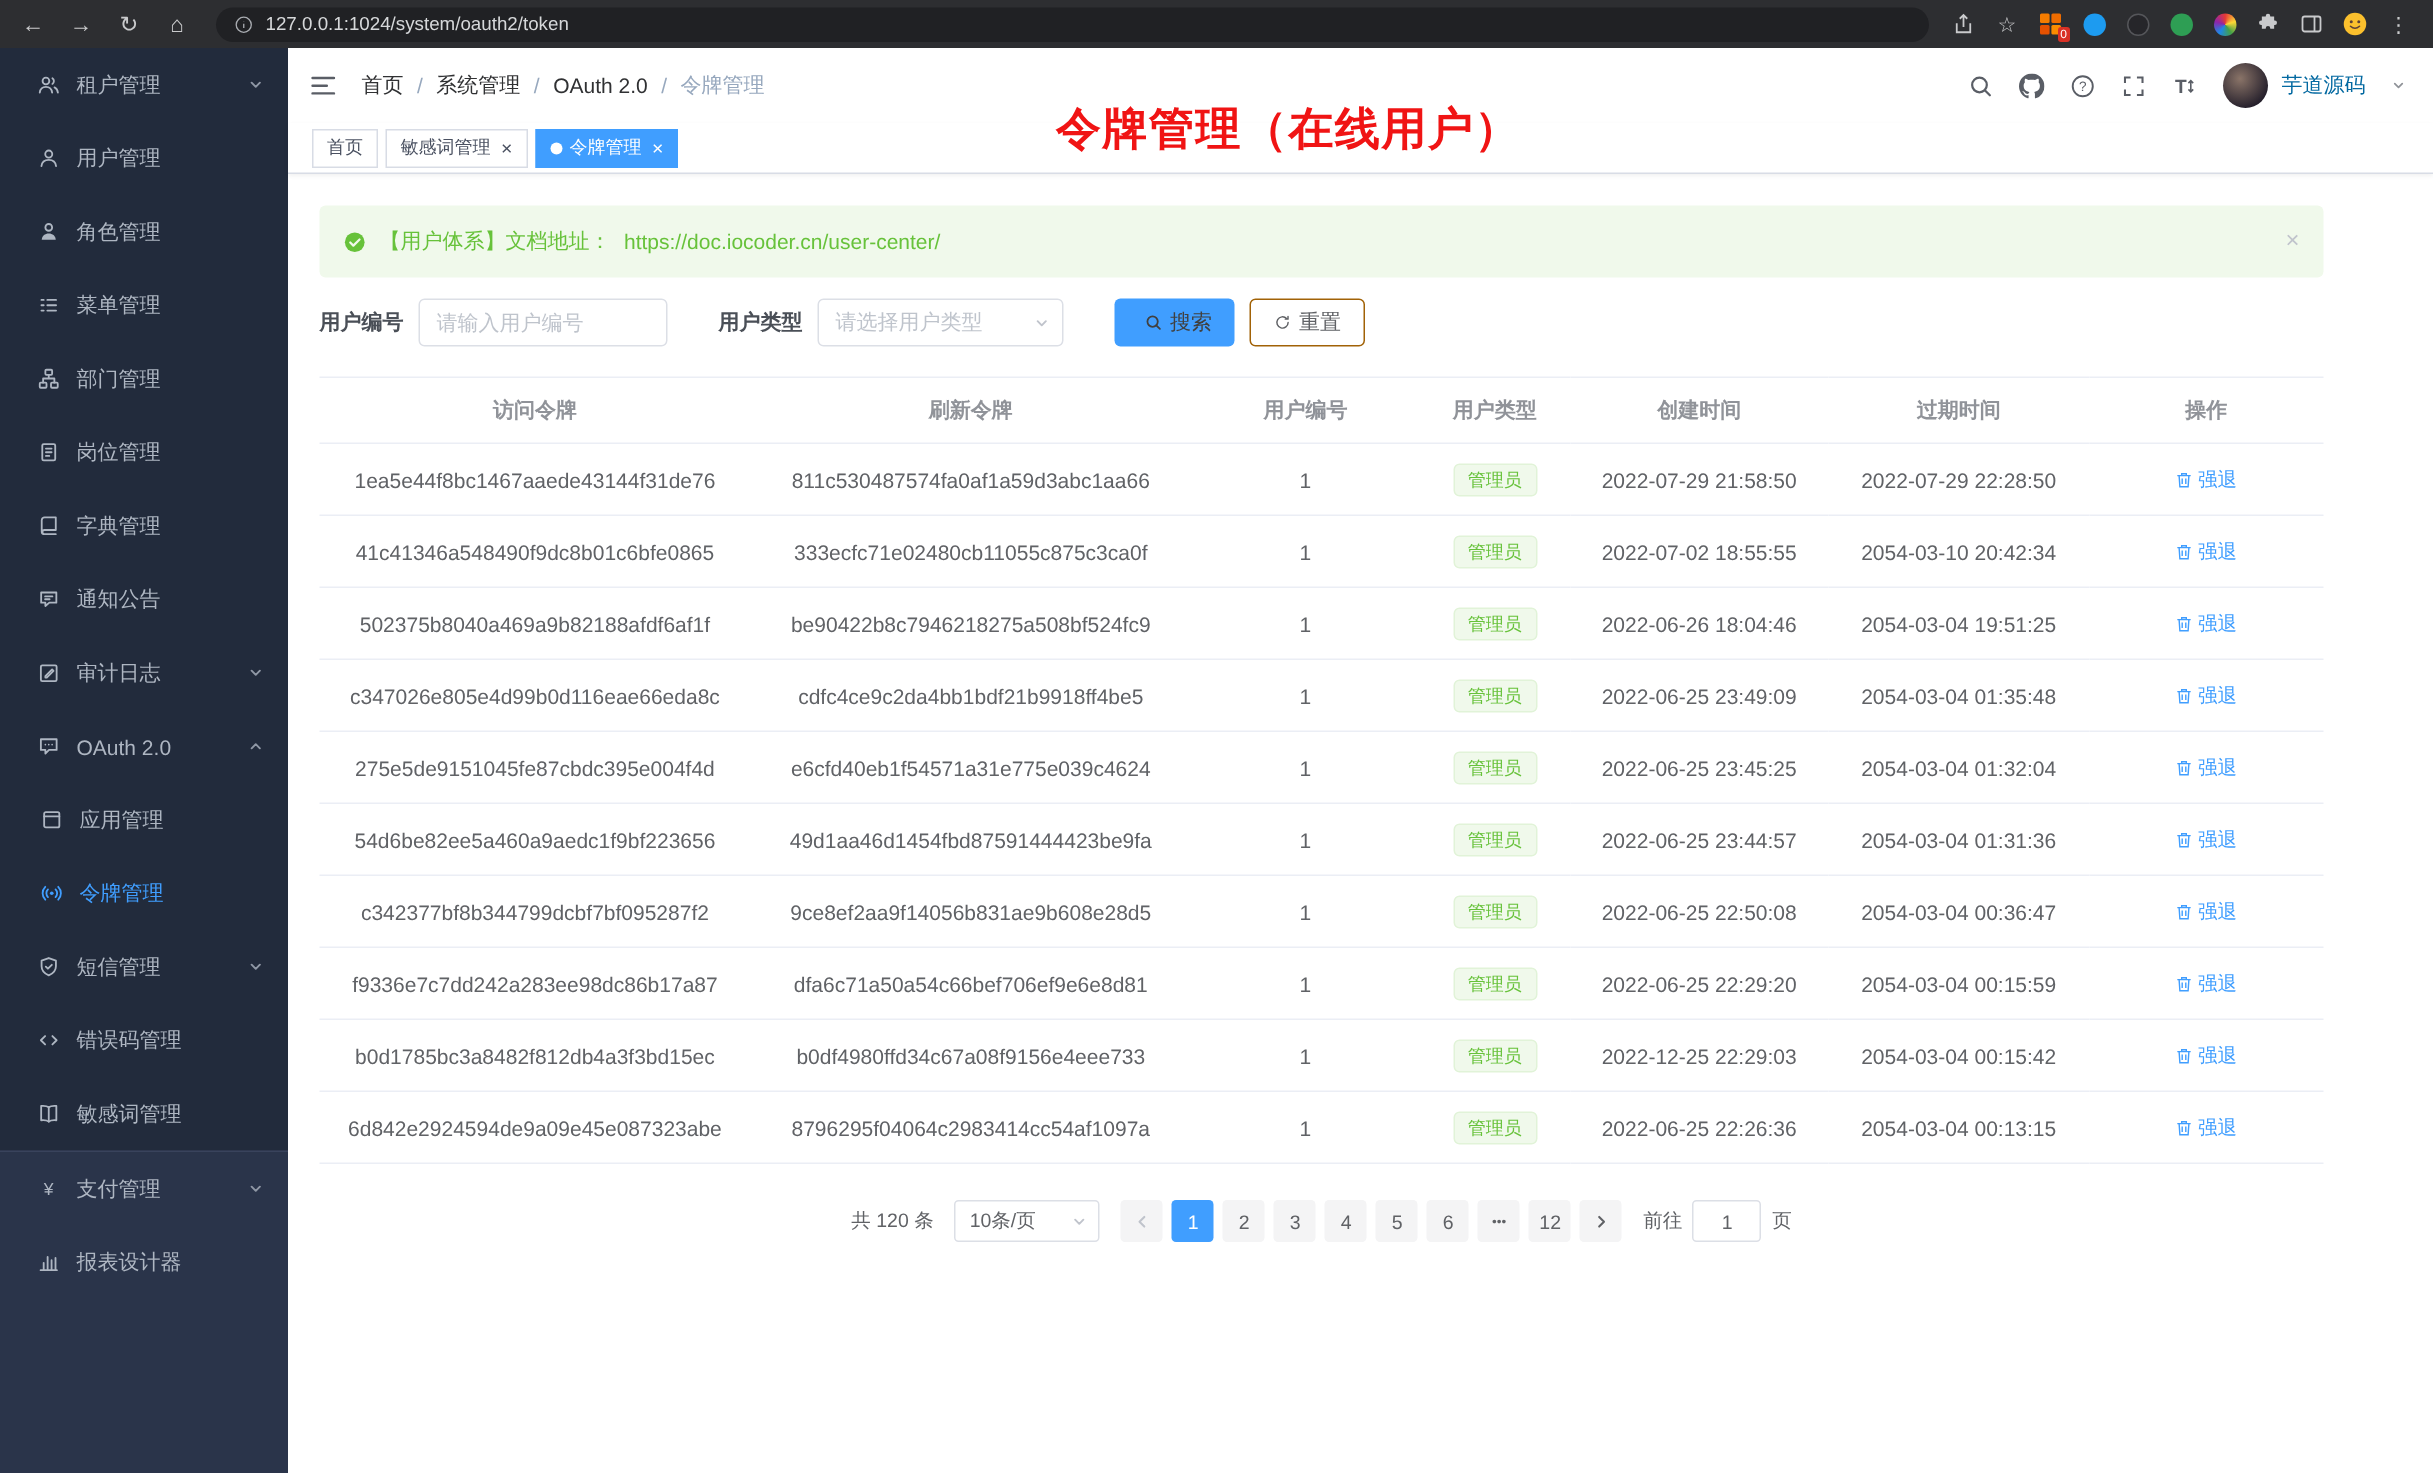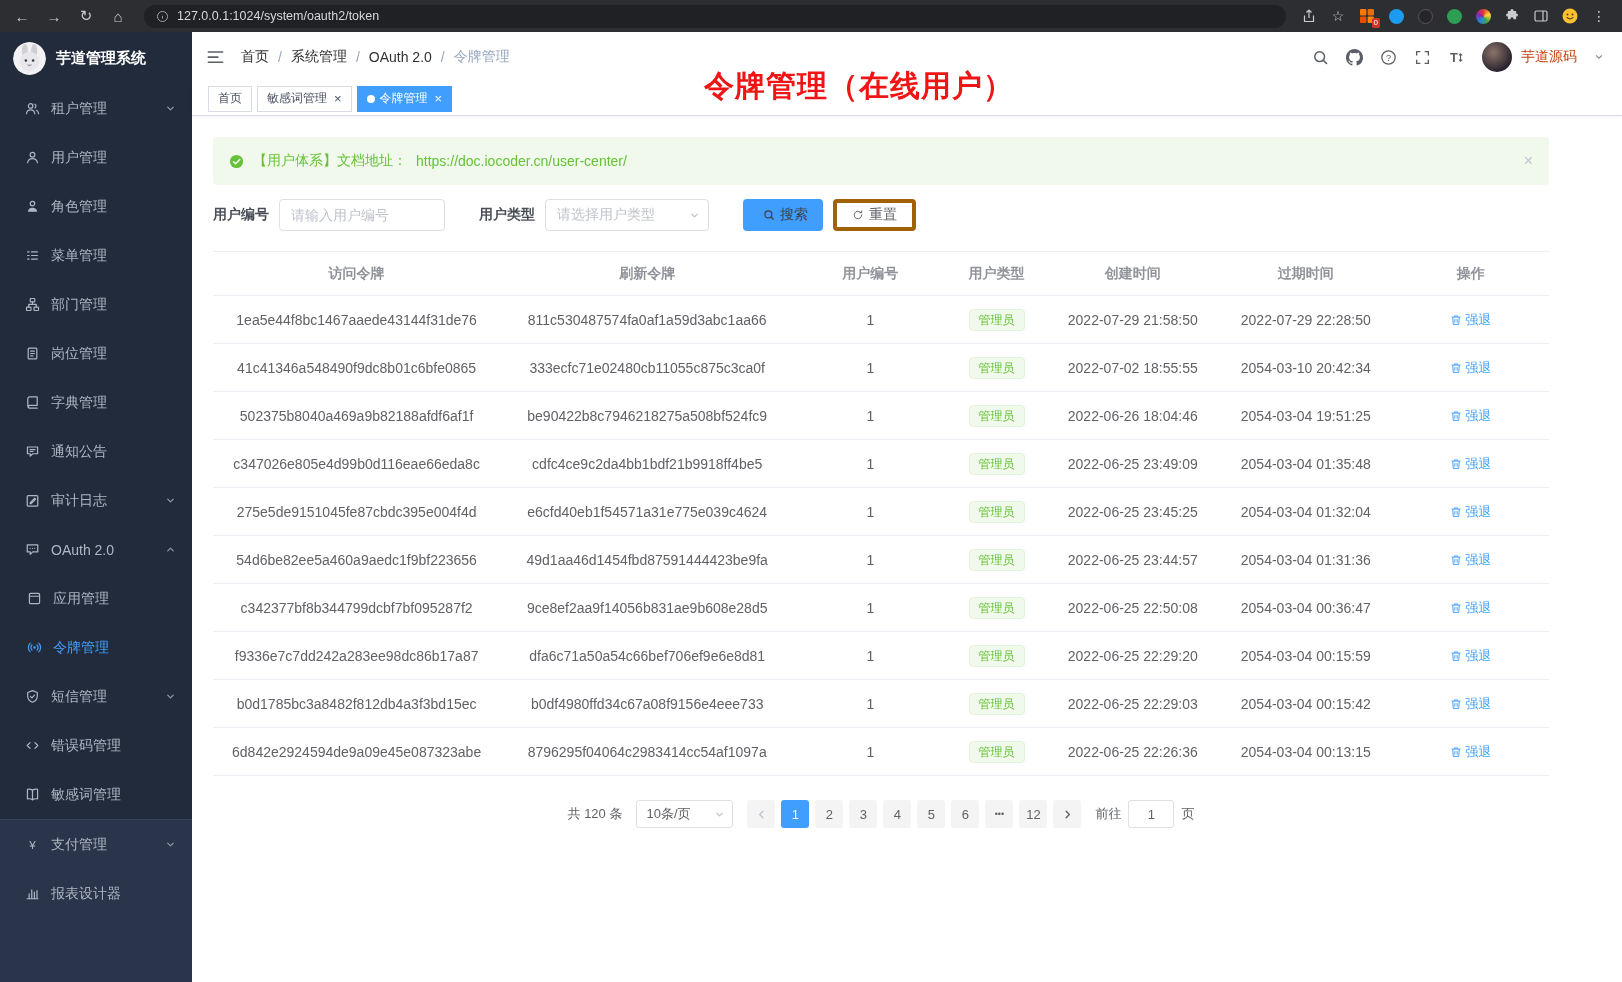--- a/index.html
+++ b/index.html
@@ -40,21 +40,21 @@
 .topbar{height:50px;display:flex;align-items:center;padding:0 18px 0 14px;flex:0 0 50px;}
 .hamburger{color:#5a5e66;display:flex;cursor:pointer;}
 .hamburger svg{width:19px;height:19px;}
 .breadcrumb{display:flex;align-items:center;gap:9px;margin-left:16px;font-size:14px;}
 .crumb{color:#303133;cursor:pointer;}
 .crumb.last{color:#97a8be;cursor:default;}
 .crumb-sep{color:#97a8be;}
 .top-right{margin-left:auto;display:flex;align-items:center;gap:17px;color:#5a5e66;}
 .tic{display:flex;cursor:pointer;} .tic svg{width:17px;height:17px;}
 .header-avatar{width:30px;height:30px;border-radius:50%;background:radial-gradient(circle at 38% 35%,#8a7468,#241f2b 75%);cursor:pointer;}
-.username{font-size:14px;color:#c2410c;margin-left:-8px;cursor:pointer;}
+.username{font-size:14px;color:#0369a1;margin-left:-8px;cursor:pointer;}
 .caret{display:flex;color:#909399;cursor:pointer;} .caret svg{width:10px;height:10px;}
 
 
 .tagbar{height:34px;border-bottom:1px solid #d8dce5;box-shadow:0 1px 3px rgba(0,0,0,.06);display:flex;align-items:center;gap:5px;padding:0 16px;flex:0 0 34px;}
 .tag{height:26px;display:flex;align-items:center;gap:5px;padding:0 9px;border:1px solid #d8dce5;background:#fff;color:#495060;font-size:12px;cursor:pointer;white-space:nowrap;}
 .tag.active{background:var(--accent,#409eff);border-color:var(--accent,#409eff);color:#fff;}
 .tagdot{width:8px;height:8px;border-radius:50%;background:#fff;}
 .tagclose{font-size:13px;line-height:1;margin-left:2px;cursor:pointer;}
 
 
@@ -66,21 +66,21 @@
 
 .filter{display:flex;align-items:center;margin-top:14px;gap:10px;}
 .flabel{font-size:14px;font-weight:700;color:#4a4f57;white-space:nowrap;}
 .finput{width:166px;height:32px;border:1px solid #dcdfe6;border-radius:4px;padding:0 11px;font-size:14px;color:#606266;outline:none;font-family:inherit;}
 .finput::placeholder{color:#bfc4cc;}
 .fselect{width:164px;height:32px;border:1px solid #dcdfe6;border-radius:4px;padding:0 8px 0 11px;font-size:14px;color:#bfc4cc;display:flex;align-items:center;justify-content:space-between;cursor:pointer;background:#fff;}
 .fselect .chev{color:#c0c4cc;}
 .gap14{width:14px;}
 .btn{height:32px;border:none;border-radius:4px;font-size:14px;display:inline-flex;align-items:center;gap:5px;padding:0 15px;cursor:pointer;font-family:inherit;}
 .btn-primary{background:var(--accent,#409eff);color:#404040;padding-left:20px;}
-.btn-plain{background:#fff;border:4px solid #a16207;color:#606266;}
+.btn-plain{background:#fff;border:1px solid #a16207;color:#606266;}
 .btn svg{width:12px;height:12px;}
 
 .data-table{width:1336px;margin-top:20px;border-collapse:collapse;table-layout:fixed;}
 .data-table th{height:44px;color:#909399;font-weight:700;font-size:14px;border-top:1px solid #ebeef5;border-bottom:1px solid #ebeef5;text-align:center;white-space:nowrap;}
 .data-table td{height:48px;color:#606266;font-size:14px;border-bottom:1px solid #ebeef5;text-align:center;white-space:nowrap;overflow:hidden;}
 .badge{display:inline-block;padding:2px 9px;font-size:12px;line-height:16px;color:var(--success,#67c23a);background:#f0f9eb;border:1px solid #e1f3d8;border-radius:4px;}
 .action-link{color:var(--accent,#409eff);font-size:13px;display:inline-flex;align-items:center;gap:3px;cursor:pointer;text-decoration:none;}
 .action-link svg{width:12px;height:12px;}
 .aicon{display:flex;}
 
@@ -164,34 +164,20 @@
             <path d="M5 9.5c1.8 1.6 4.2 1.6 6 0" stroke="#5d4037" stroke-width="1.1" fill="none" stroke-linecap="round"></path>
           </svg>
       </span>
       <span class="bic">⋮</span>
     </div>
   </div>
 
   <div class="app">
 
     <aside class="sidebar">
-      <div class="logo">
-        <span class="logo-avatar">
-          <svg viewBox="0 0 32 32">
-              <circle cx="16" cy="16" r="16" fill="#f2f2f4"></circle>
-              <ellipse cx="11.5" cy="8.5" rx="3" ry="6.5" fill="#cfcfd6"></ellipse>
-              <ellipse cx="20.5" cy="8.5" rx="3" ry="6.5" fill="#cfcfd6"></ellipse>
-              <circle cx="16" cy="19" r="9.5" fill="#e7e7ec"></circle>
-              <circle cx="12.5" cy="18" r="1.2" fill="#3a3a3a"></circle>
-              <circle cx="19.5" cy="18" r="1.2" fill="#3a3a3a"></circle>
-              <path d="M14.5 22.2c1 .8 2 .8 3 0" stroke="#8a8a92" stroke-width="1" fill="none" stroke-linecap="round"></path>
-            </svg>
-        </span>
-        <span>芋道管理系统</span>
-      </div>
       <nav class="menu">
           <div class="menu-item">
             <span class="mi">
               <svg viewBox="0 0 16 16" fill="none" stroke="currentColor" stroke-width="1.3" stroke-linecap="round" stroke-linejoin="round">
                 <circle cx="6" cy="5.3" r="2.4"></circle>
                 <path d="M1.6 13.6c.3-2.6 2.1-4.1 4.4-4.1s4.1 1.5 4.4 4.1"></path>
                 <path d="M10.6 3.4a2.4 2.4 0 010 4M12.1 9.9c1.4.6 2.2 1.9 2.4 3.7"></path>
               </svg>
             </span>
             <span class="mlabel">租户管理</span>
@@ -630,21 +616,21 @@
                       </svg>
                     </span>
                     <span>强退</span>
                   </a></td>
               </tr>
               <tr>
                 <td>b0d1785bc3a8482f812db4a3f3bd15ec</td>
                 <td>b0df4980ffd34c67a08f9156e4eee733</td>
                 <td>1</td>
                 <td><span class="badge">管理员</span></td>
-                <td>2022-06-25 22:29:03</td>
+                <td>2022-12-25 22:29:03</td>
                 <td>2054-03-04 00:15:42</td>
                 <td><a class="action-link">
                     <span class="aicon">
                       <svg viewBox="0 0 14 14" fill="none" stroke="currentColor" stroke-width="1.1">
                         <path d="M1.8 3.6h10.4M5.2 3.6V2.2h3.6v1.4M3.2 3.6l.6 8.6h6.4l.6-8.6M5.6 5.8v4.4M8.4 5.8v4.4"></path>
                       </svg>
                     </span>
                     <span>强退</span>
                   </a></td>
               </tr>

